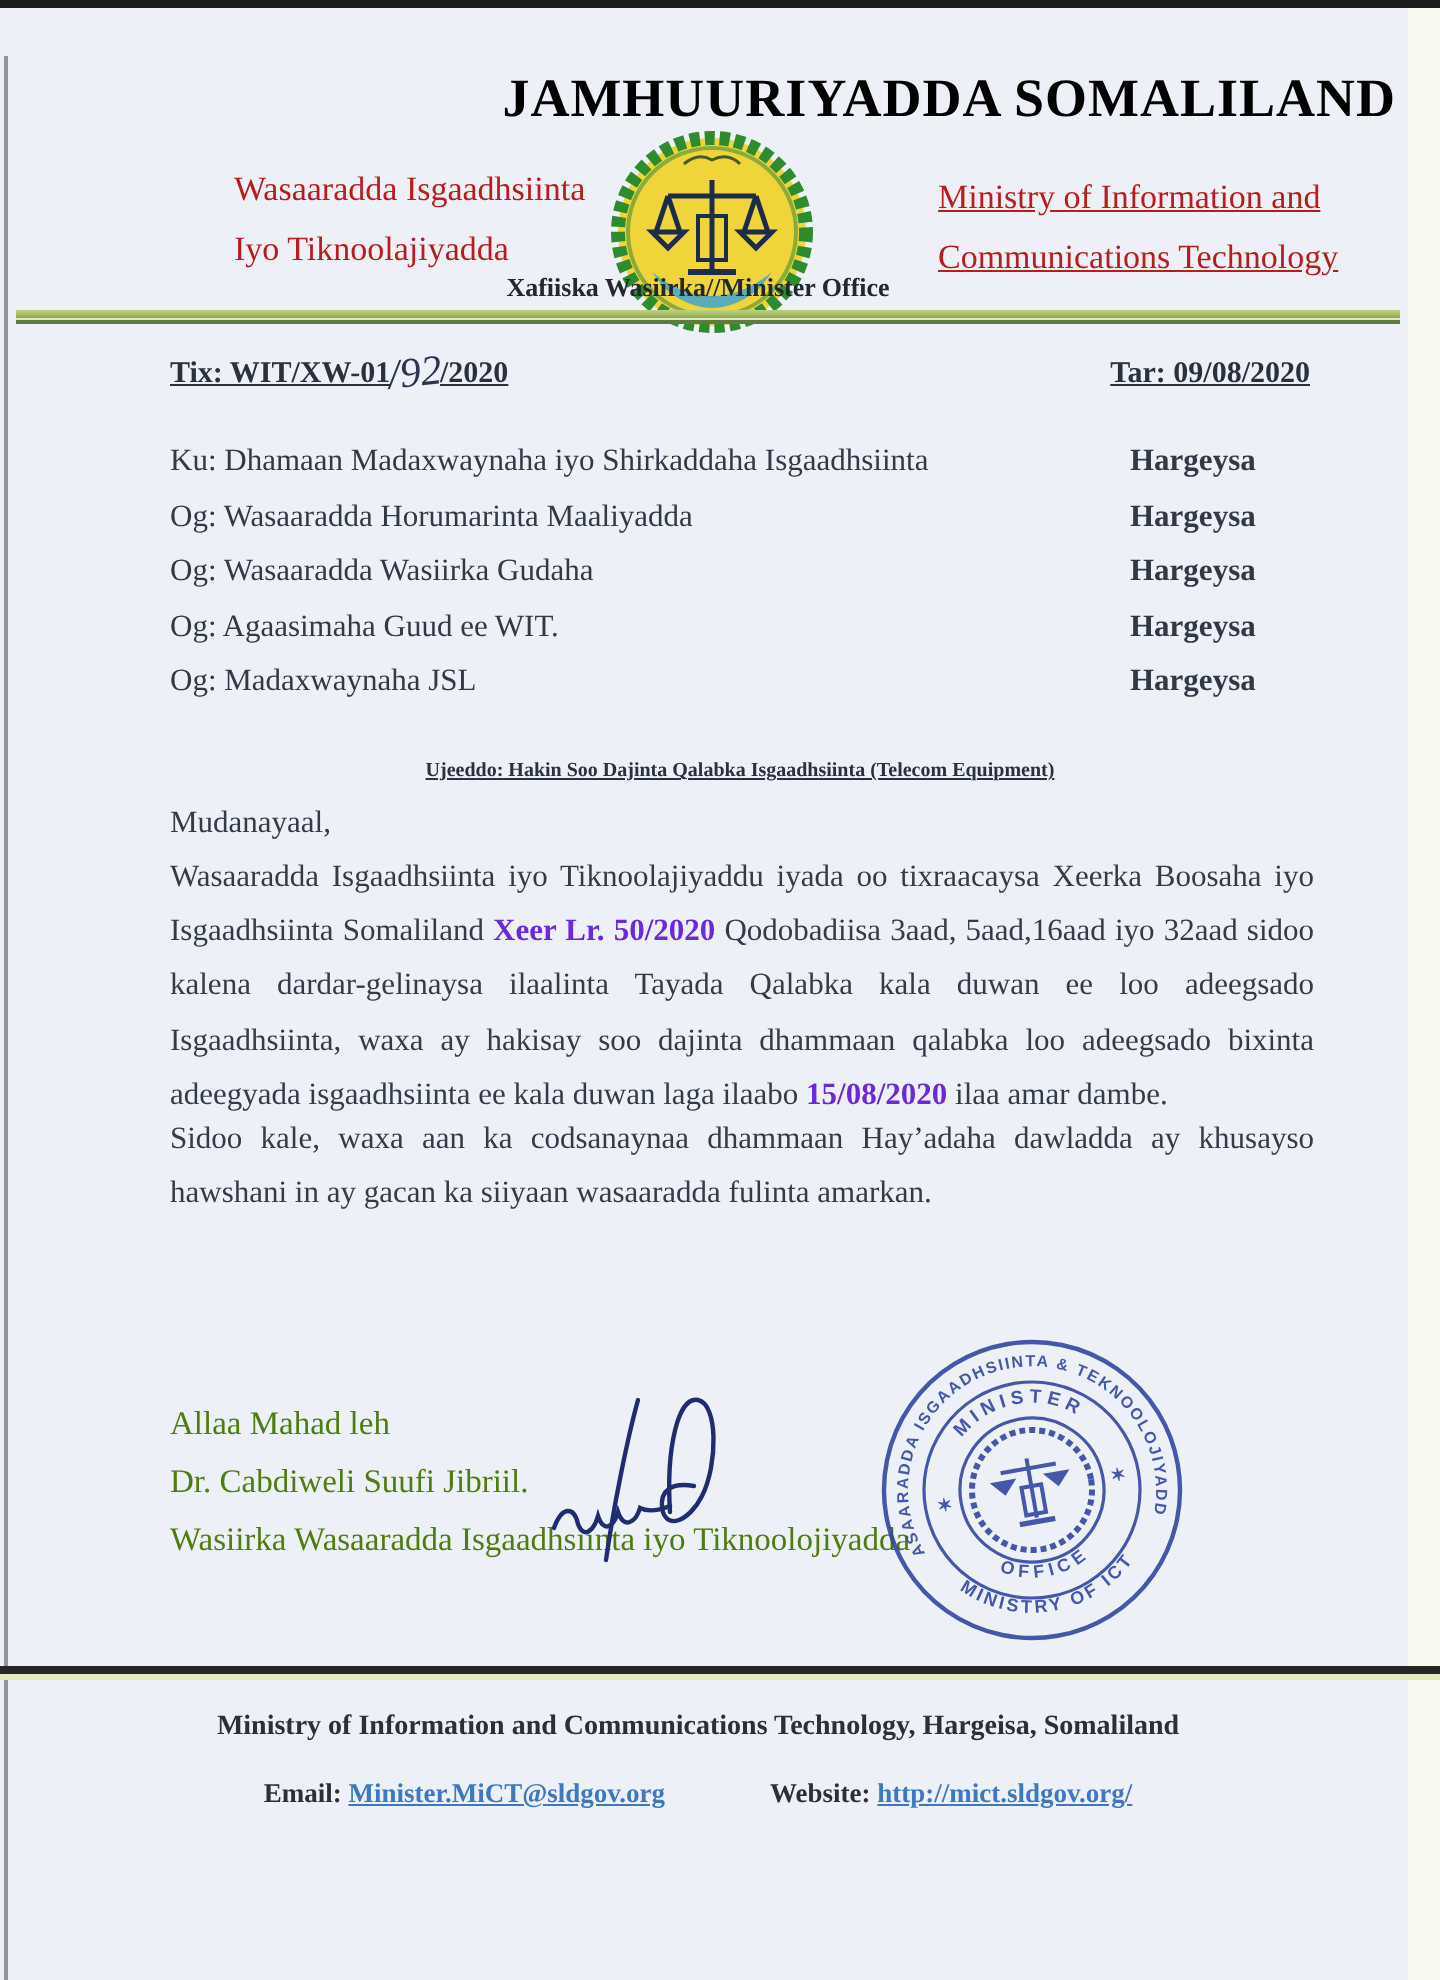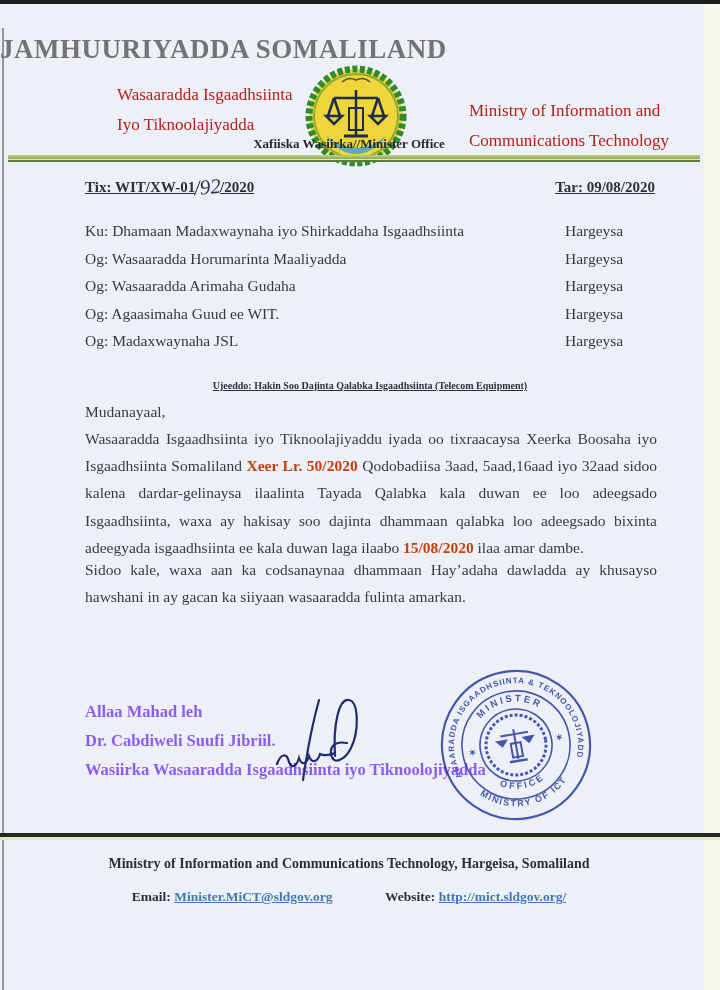--- a/index.html
+++ b/index.html
@@ -8,53 +8,53 @@
     background:#eef0f7;
     font-family:"Liberation Serif","DejaVu Serif",serif;
     color:#333b49;
   }
   .abs{position:absolute;}
   
   .scan-top{left:0;top:0;width:720px;height:4px;background:#1c1c1c;}
   .scan-right{right:0;top:0;width:16px;height:990px;background:#f8f8ee;}
   .scan-left{left:2px;top:28px;width:2px;height:962px;background:#4a4a4a;opacity:.55;}
   
-  .title{left:0;right:22px;top:34px;text-align:left;font-size:27px;font-weight:bold;
-         letter-spacing:.5px;color:#737373;}
+  .title{left:0;right:22px;top:34px;text-align:right;font-size:27px;font-weight:bold;
+         letter-spacing:.5px;color:#000000;}
   .hdr-side{font-size:17px;line-height:30px;color:#b91c1c;margin-left:32px;}
   .hdr-left{left:85px;top:80px;}
-  .hdr-right{left:437px;top:96px;}
+  .hdr-right{left:437px;top:84px;text-decoration:underline;}
   .emblem{left:304px;top:64px;}
   .office{left:0;right:22px;top:136px;text-align:center;font-size:13px;font-weight:bold;color:#23272e;}
   .rule-green{left:8px;top:155px;width:692px;}
   .rule-green .a{height:4px;background:linear-gradient(#bed188,#8fa94f);}
   .rule-green .b{height:1px;background:#dfe6c2;}
   .rule-green .c{height:2px;background:#5e7a3c;}
   
   .refrow{left:85px;top:179px;width:570px;display:flex;justify-content:space-between;
           font-size:15px;font-weight:bold;color:#2a313e;}
   .refrow .u{text-decoration:underline;}
   .hand{display:inline-block;font-style:italic;font-size:21px;line-height:10px;
         color:#2a3550;transform:rotate(-6deg);margin:0 -1px;position:relative;top:2px;
         font-weight:normal;}
   
   .recips{left:85px;top:217px;width:570px;font-size:15.5px;color:#313947;}
   .recips .row{display:flex;line-height:27.5px;}
   .recips .lab{flex:1;}
-  .recips .city{flex:0 0 90px;}
+  .recips .city{flex:0 0 90px;font-weight:bold;}
   
   .subject{left:85px;top:380px;width:570px;text-align:center;font-size:10px;
            font-weight:bold;text-decoration:underline;color:#2a313e;}
   .salut{left:85px;top:403px;font-size:15.5px;}
   .para{left:85px;width:572px;font-size:15.5px;line-height:27.2px;text-align:justify;}
   .p1{top:425px;}
   .p2{top:556px;}
-  b.inb{font-weight:bold;color:#c2410c;}
-  
-  .sig{left:85px;top:697px;font-size:16.5px;font-weight:bold;color:#8b5cf6;line-height:29px;}
+  b.inb{font-weight:bold;color:#6d28d9;}
+  
+  .sig{left:85px;top:697px;font-size:16.5px;font-weight:normal;color:#4d7c0f;line-height:29px;}
   .sig-svg{left:273px;top:690px;}
   .stamp{left:432px;top:661px;}
   
   .f-rule{left:0;top:833px;width:720px;}
   .f-rule .a{height:4px;background:#262626;}
   .f-rule .b{height:3px;background:#e4eac0;}
   .f-line1{left:0;right:22px;top:856px;text-align:center;font-size:14px;font-weight:bold;color:#2a2f38;}
   .f-line2{left:0;right:22px;top:889px;text-align:center;font-size:13.5px;font-weight:bold;color:#2a2f38;}
   .f-line2 a{color:#3e78c0;text-decoration:underline;font-weight:bold;}
   .f-gap{display:inline-block;width:46px;}
@@ -115,21 +115,21 @@
 <div class="abs recips">
   <div class="row">
     <span class="lab">Ku: Dhamaan Madaxwaynaha iyo Shirkaddaha Isgaadhsiinta</span>
     <span class="city">Hargeysa</span>
   </div>
   <div class="row">
     <span class="lab">Og: Wasaaradda Horumarinta Maaliyadda</span>
     <span class="city">Hargeysa</span>
   </div>
   <div class="row">
-    <span class="lab">Og: Wasaaradda Arimaha Gudaha</span>
+    <span class="lab">Og: Wasaaradda Wasiirka Gudaha</span>
     <span class="city">Hargeysa</span>
   </div>
   <div class="row">
     <span class="lab">Og: Agaasimaha Guud ee WIT.</span>
     <span class="city">Hargeysa</span>
   </div>
   <div class="row">
     <span class="lab">Og: Madaxwaynaha JSL</span>
     <span class="city">Hargeysa</span>
   </div>

